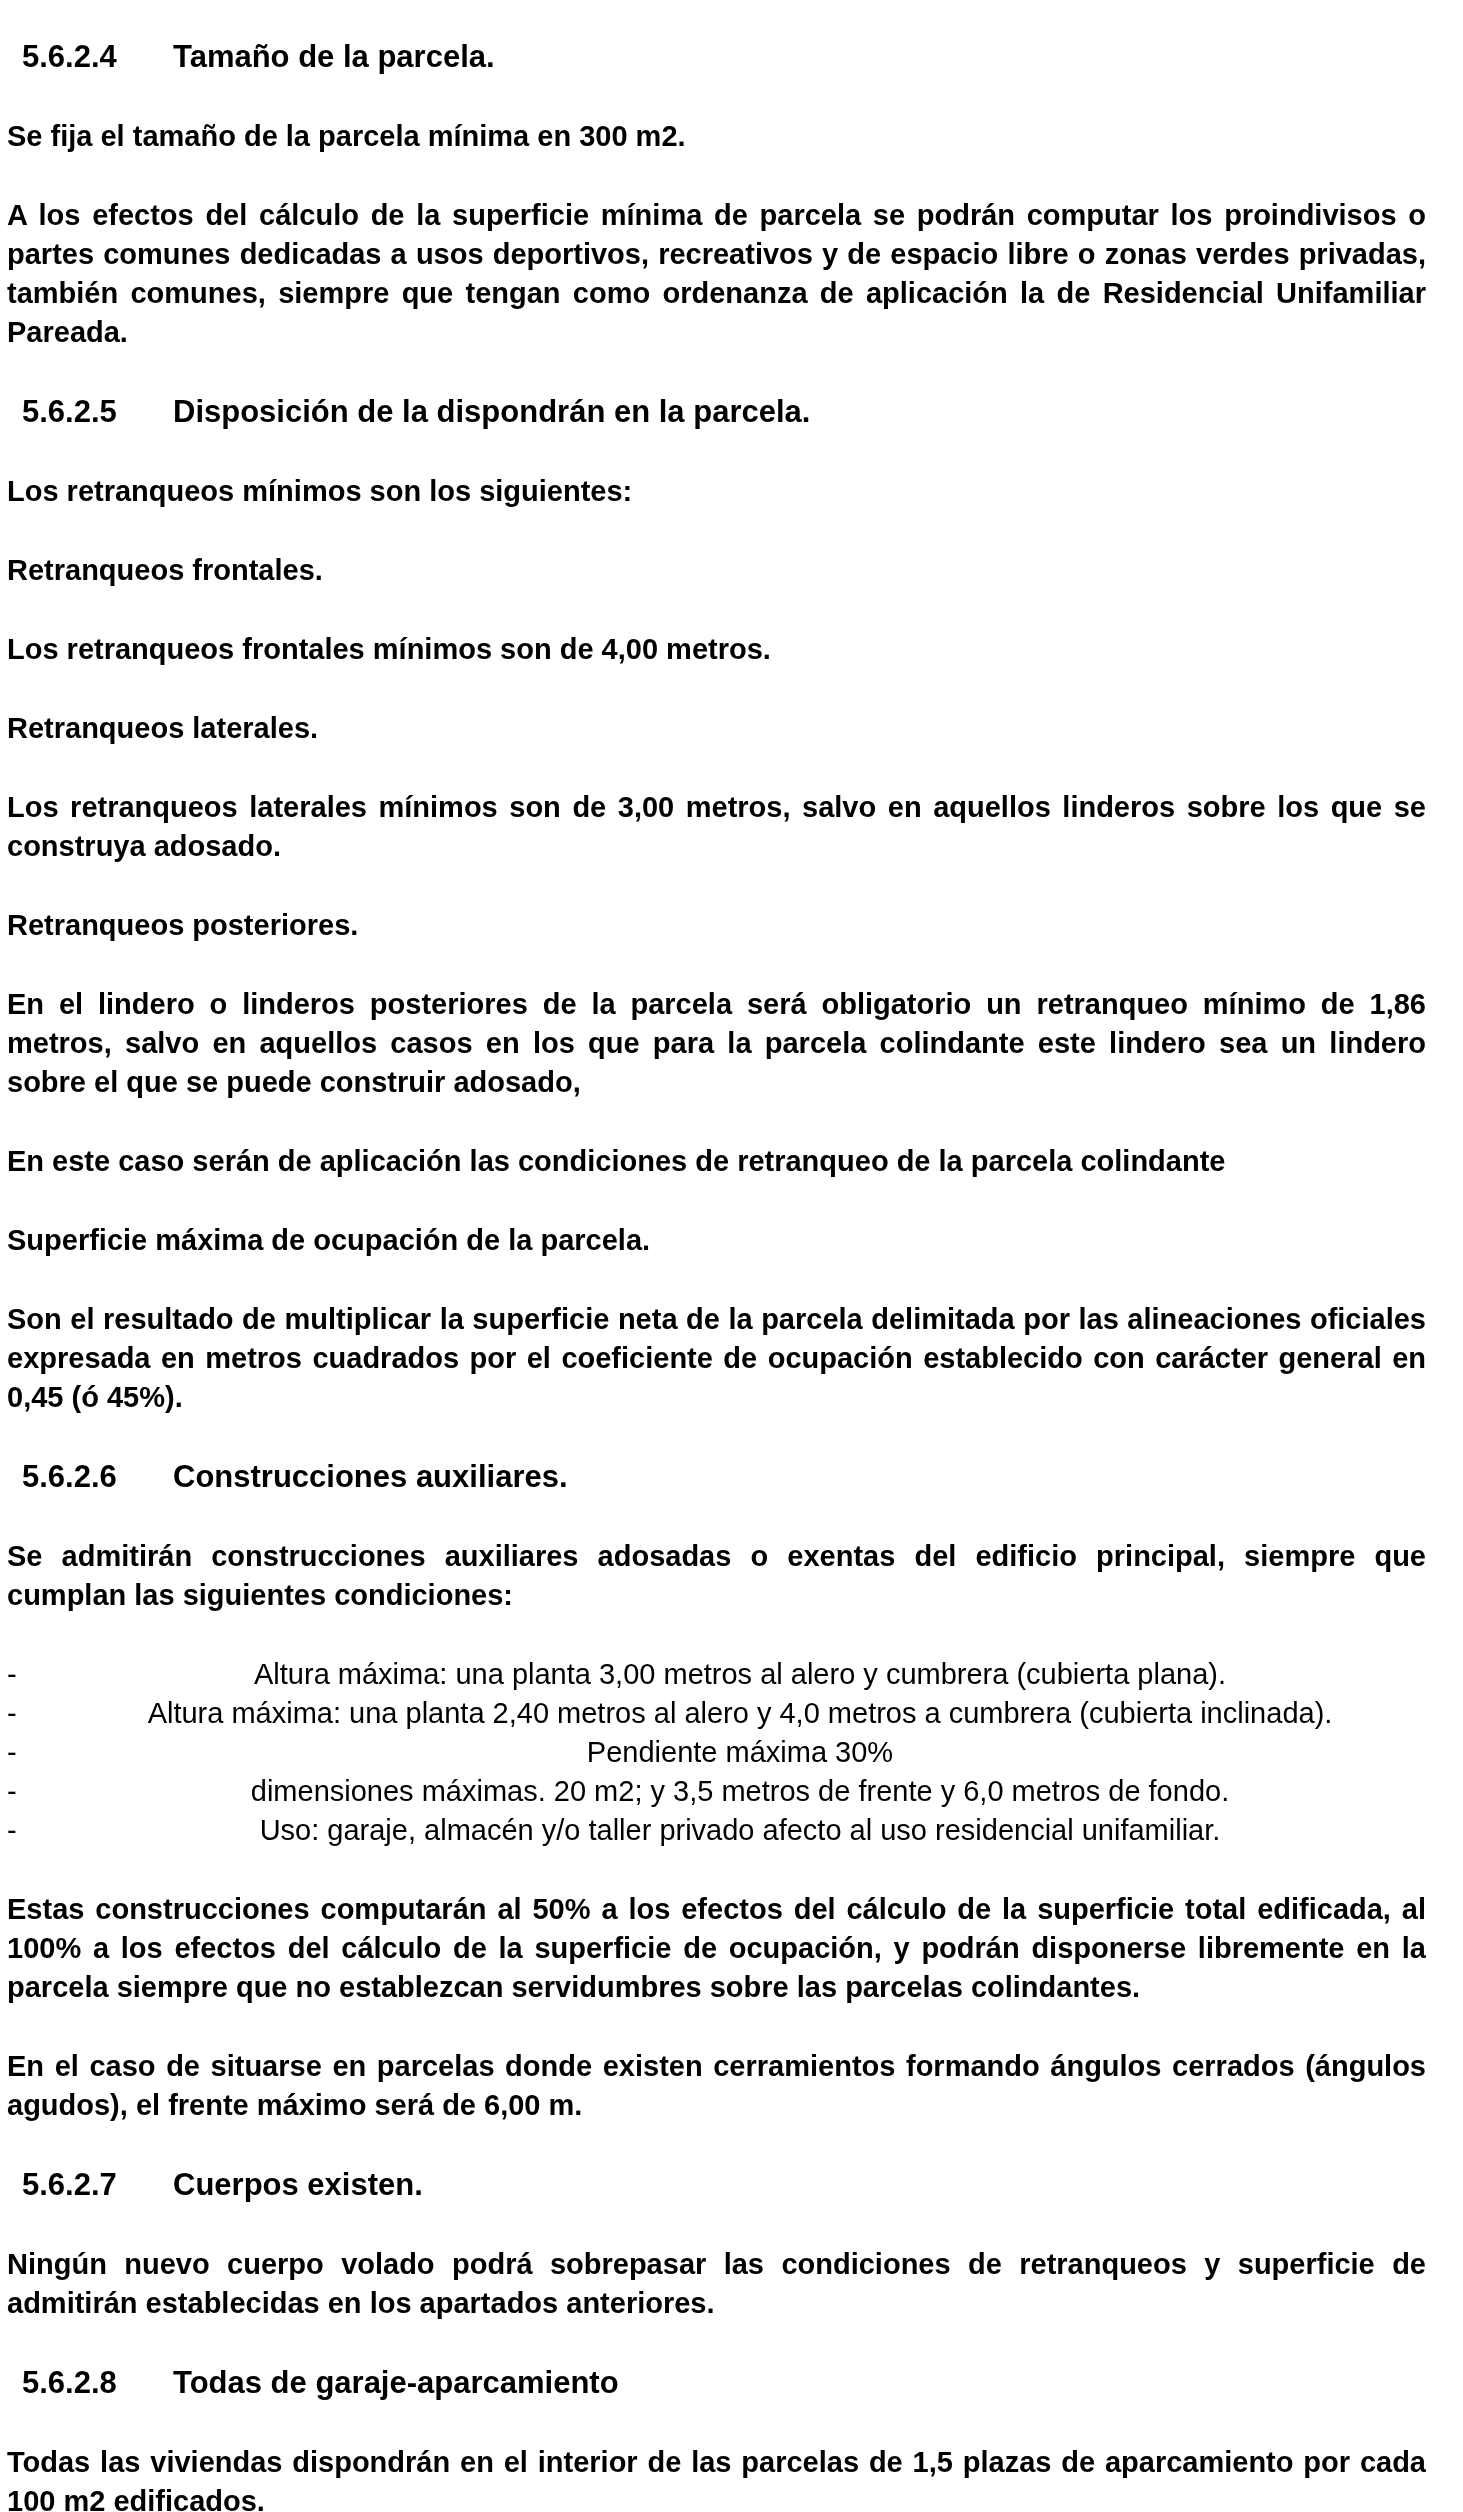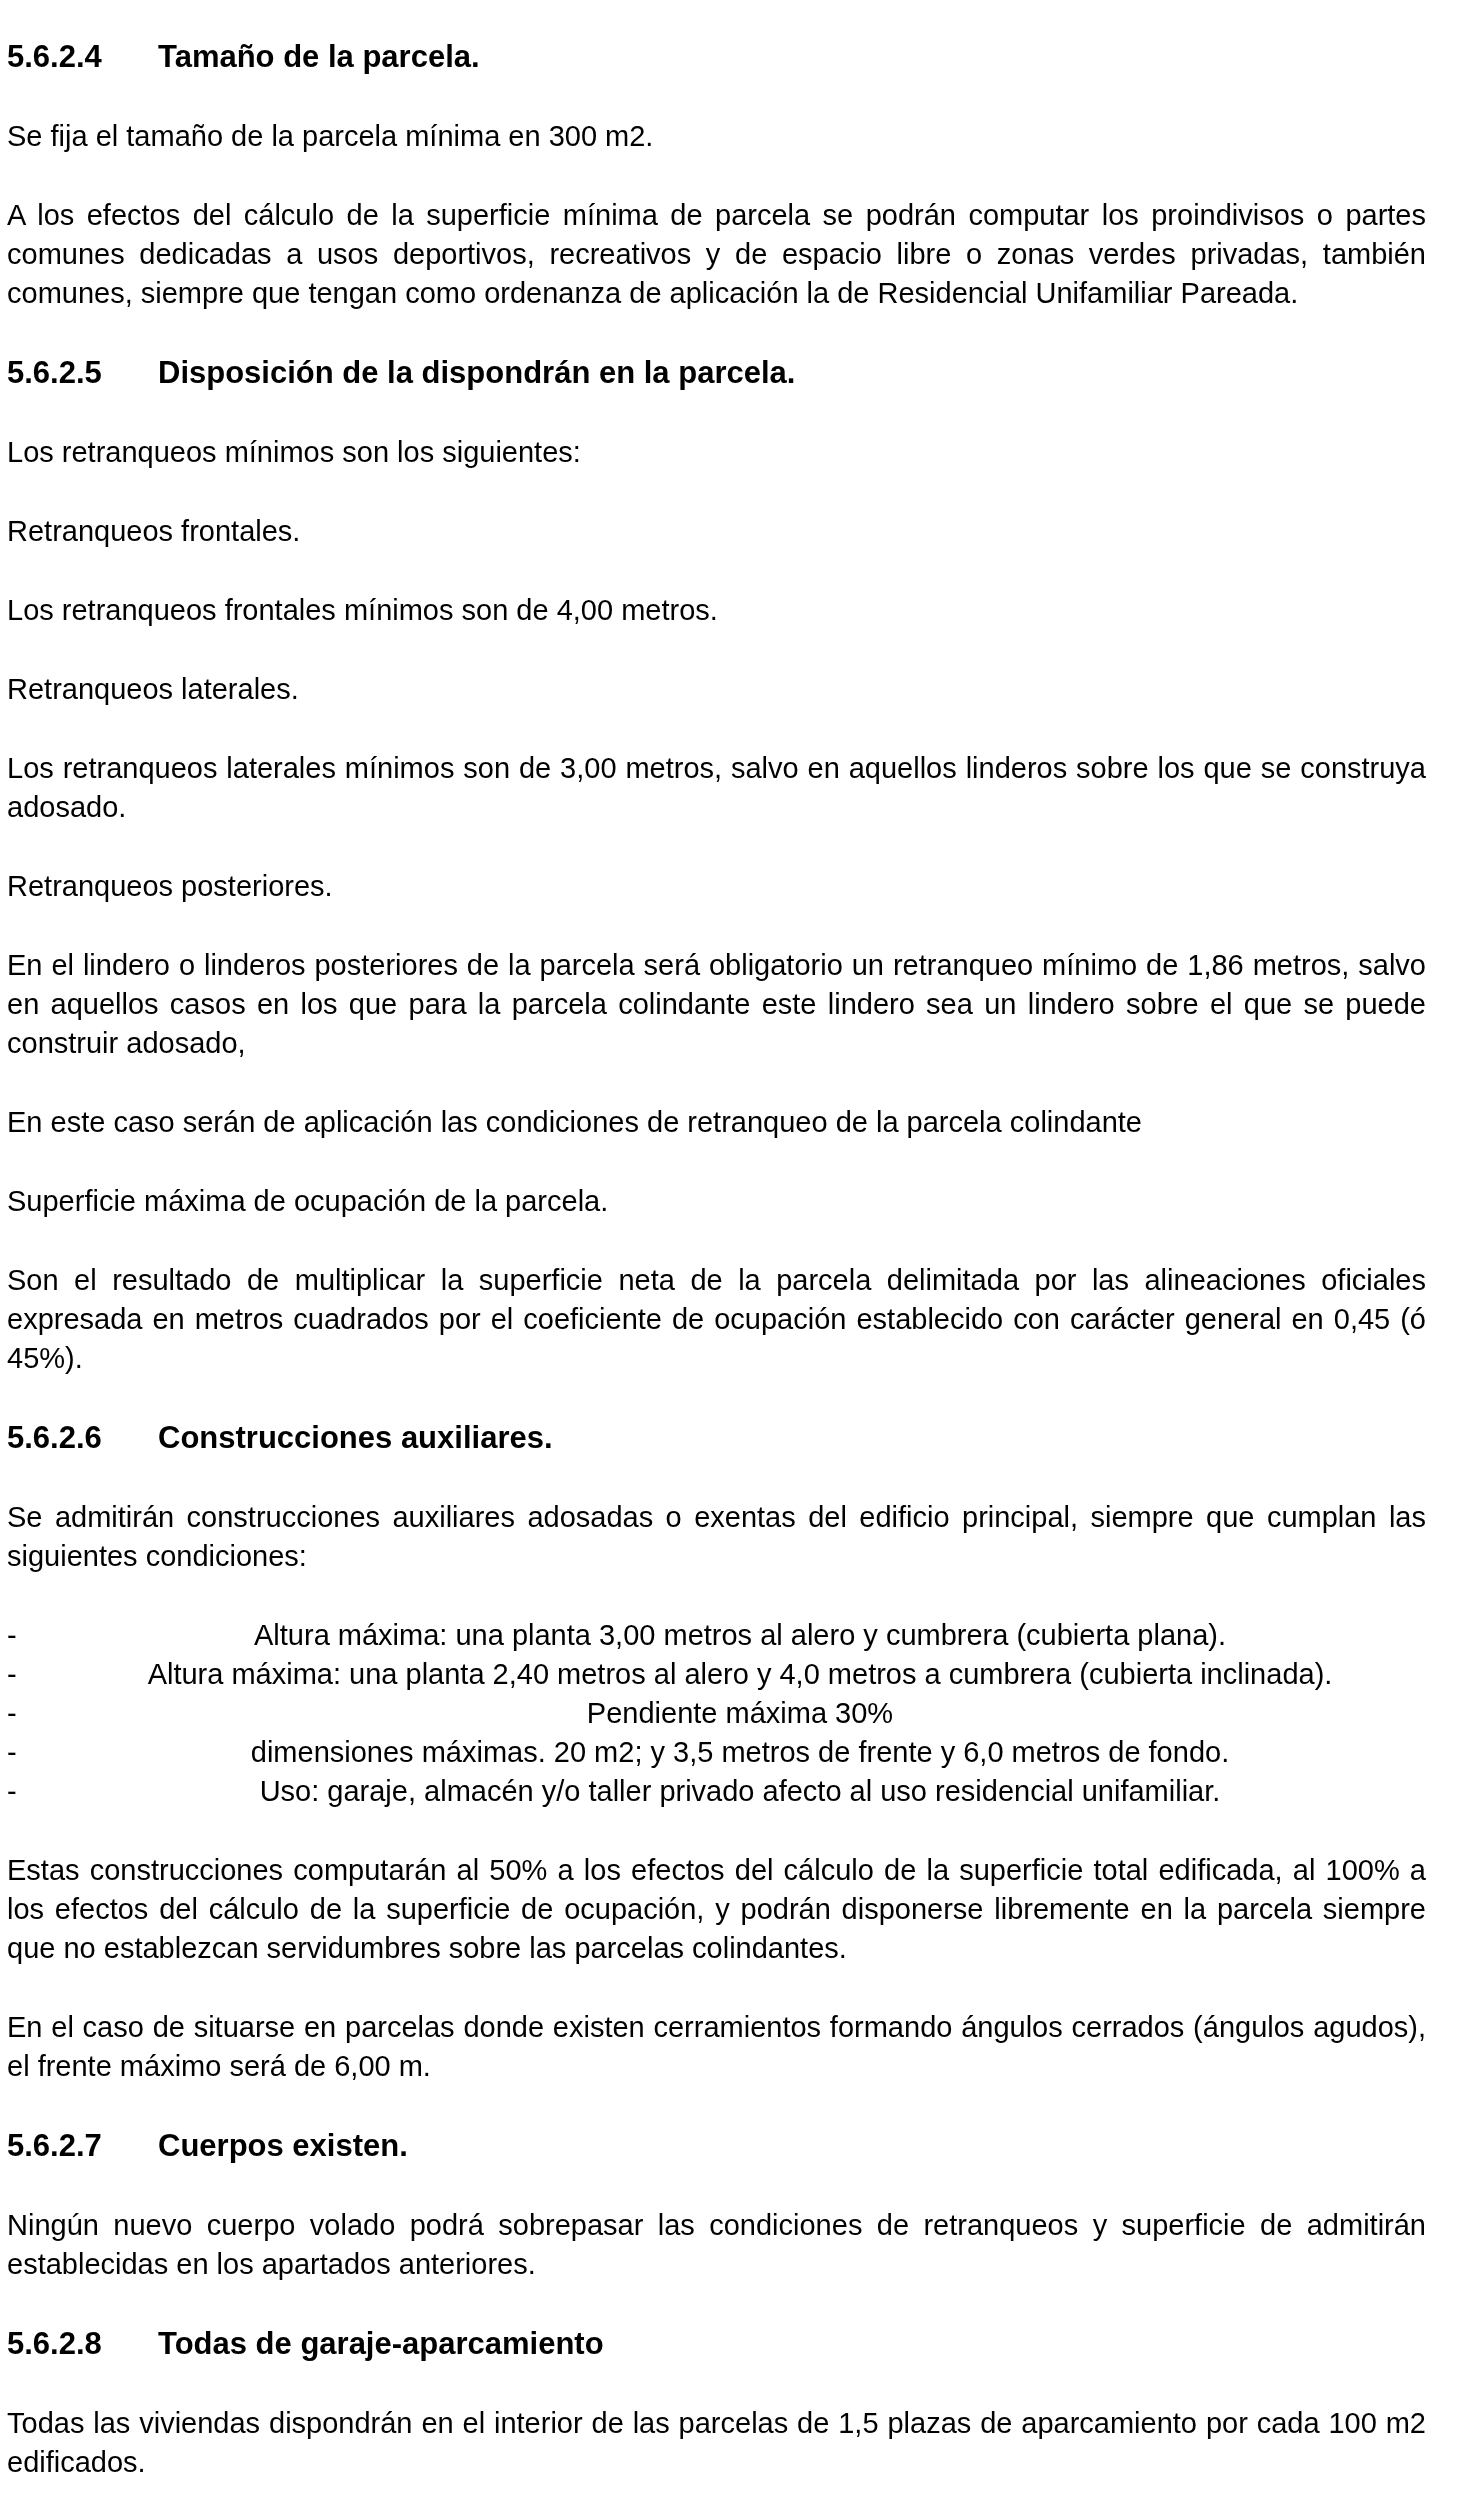--- a/index.html
+++ b/index.html
@@ -12,30 +12,31 @@
     padding: 21px 37px 53px 7px;
     font-family: "Liberation Sans", sans-serif;
     font-size: 29px;
     line-height: 39px;
     -webkit-font-smoothing: antialiased;
   }
   .heading {
     font-weight: bold;
     font-size: 31px;
     line-height: 40px;
-    margin: 16px 0 40px 0;
+    margin: 16px 0 40px 15px;
     text-align: left;
   }
   .heading .num {
     display: inline-block;
     width: 151px;
   }
   p.para {
     margin: 0 0 40px 0;
     text-align: justify;
+    font-weight: bold;
   }
   ul.dash-list {
     list-style: none;
     margin: 0 0 40px 0;
     padding: 0;
   }
   ul.dash-list li {
     display: flex;
     align-items: flex-start;
     text-align: left;

